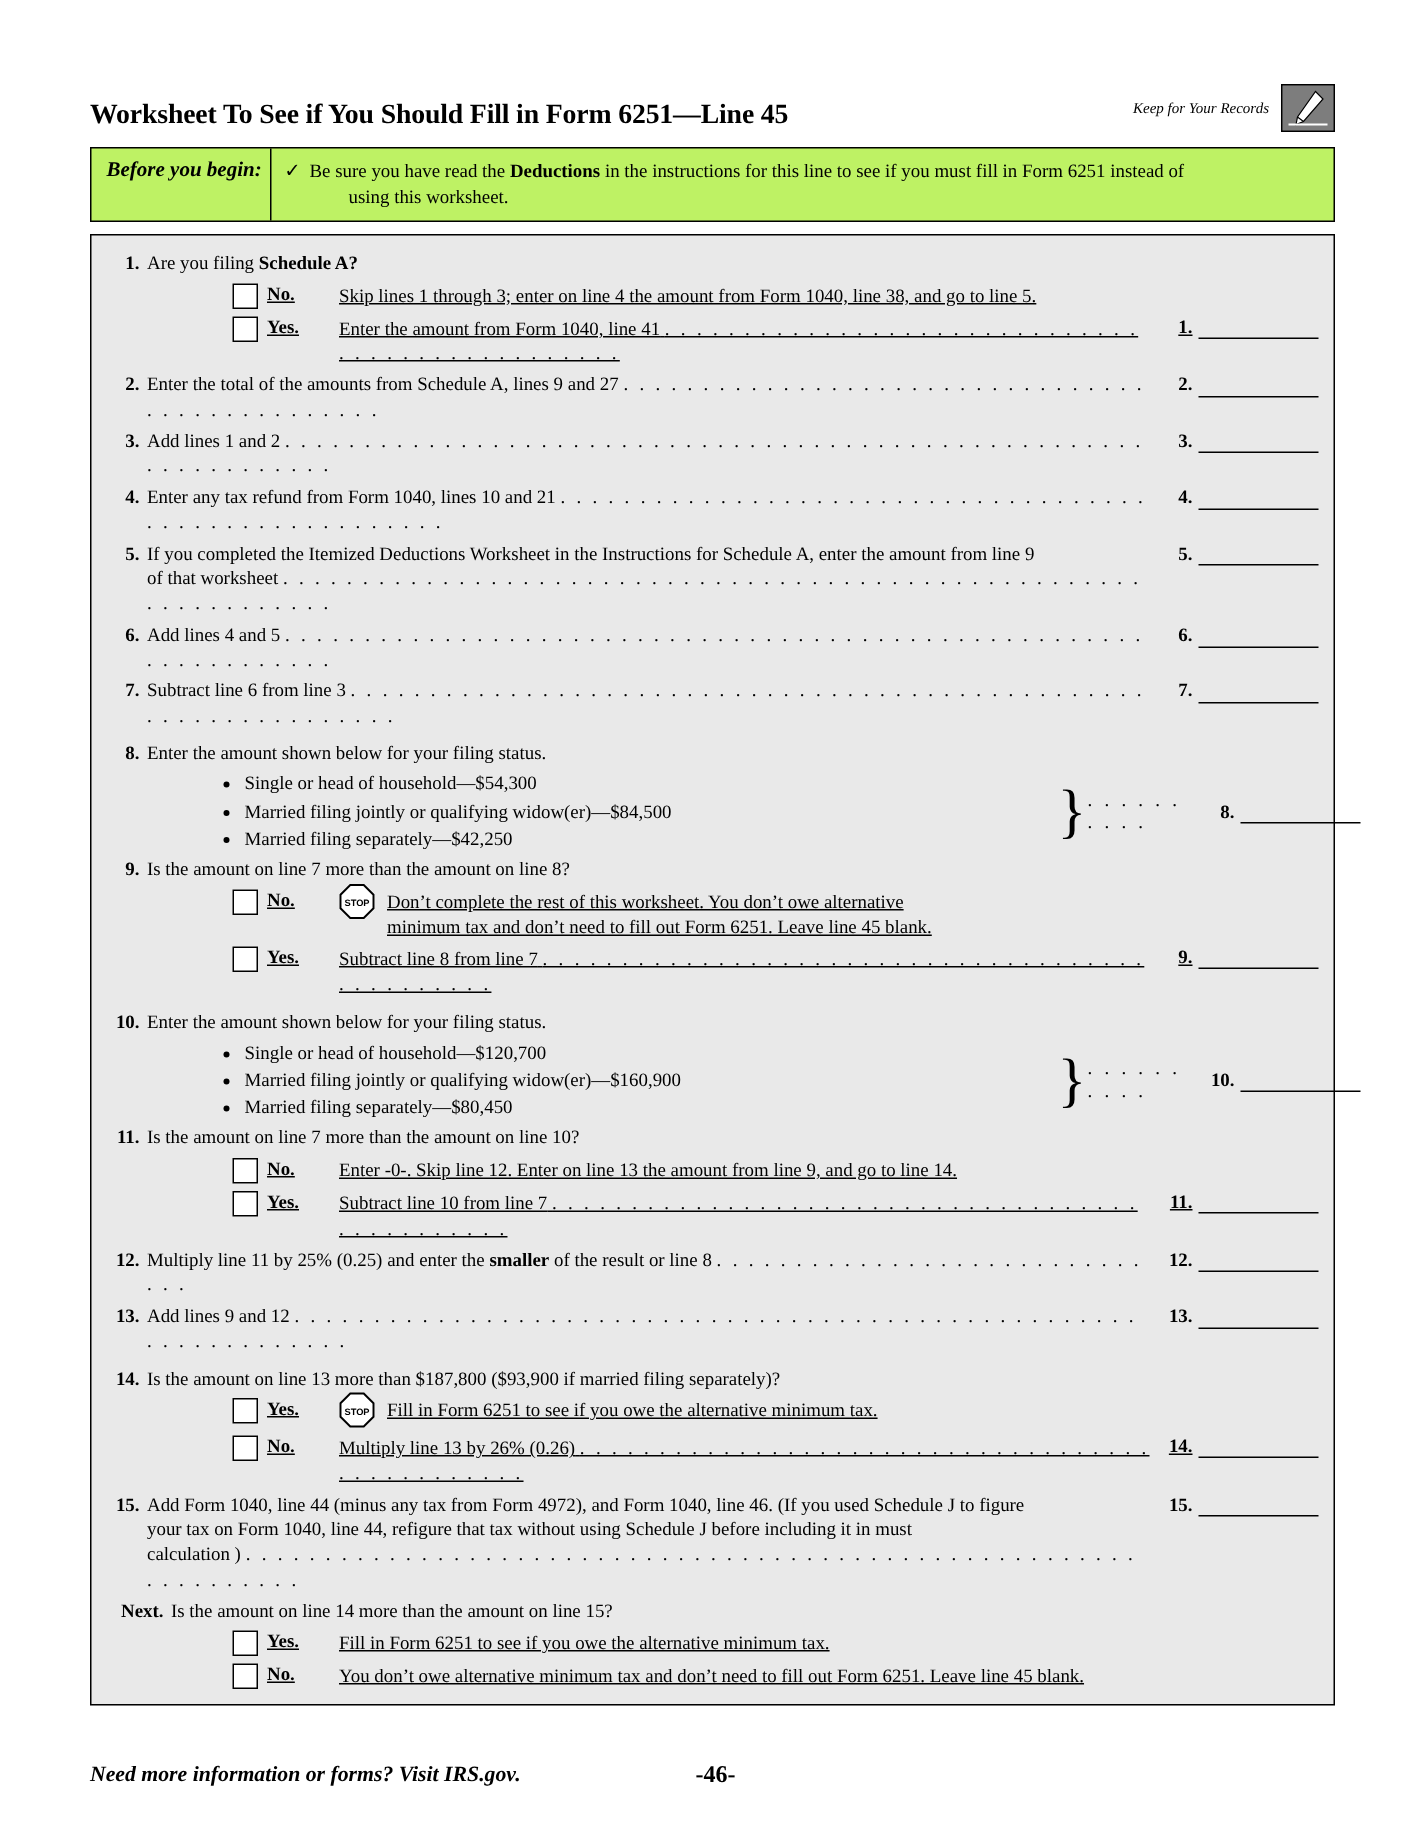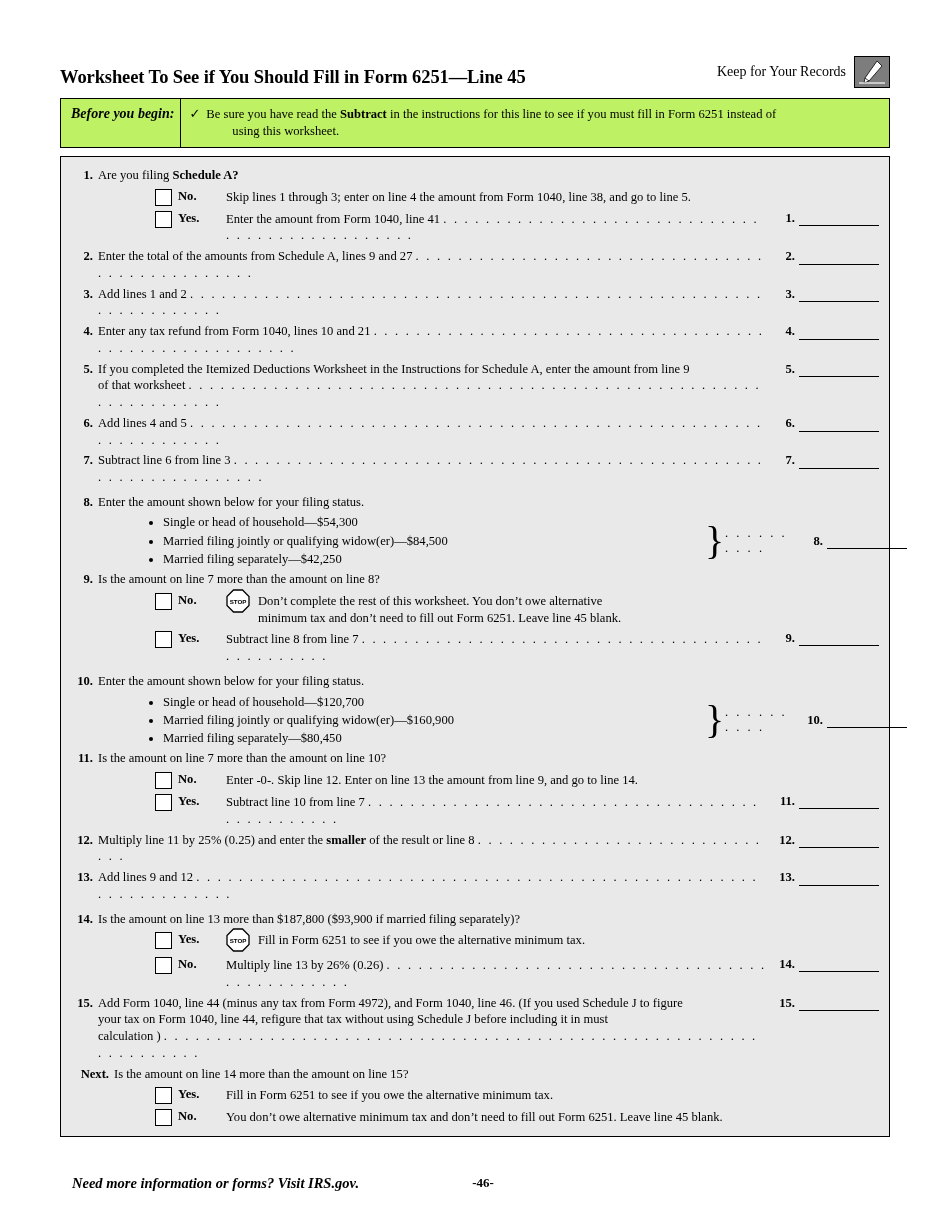--- a/index.html
+++ b/index.html
@@ -36,21 +36,22 @@
     font-weight: bold;
     font-family: "Liberation Serif", serif;
     letter-spacing: -0.1px;
   }
   .header-right {
     display: flex;
     align-items: center;
     gap: 8px;
   }
   .keep-records {
-    font-size: 14px;
+    font-style: italic;
+    font-size: 10px;
     white-space: nowrap;
     text-align: center;
   }
   .hand-icon {
     width: 34px;
     height: 30px;
     border: 1px solid #000;
     background: #7a7a7a;
     position: relative;
     overflow: hidden;
@@ -154,20 +155,21 @@
     width: 112px;
     justify-content: flex-end;
   }
 
   
   .cbrow {
     display: flex;
     align-items: flex-start;
     padding: 2px 10px 2px 10px;
     font-size: 12.6px;
+    text-decoration: underline;
   }
   .cb-indent { width: 84px; flex: none; }
   .cb {
     width: 15px;
     height: 15px;
     border: 1px solid #000;
     background: #fff;
     flex: none;
     margin-top: 1px;
   }
@@ -225,37 +227,37 @@
     flex: none;
     width: 70px;
     padding-left: 6px;
   }
 
   .sep { height: 4px; }
 
   
   .footer {
     position: absolute;
-    left: 16px; right: 0;
+    left: 4px; right: 0;
     bottom: 38px;
     padding: 0 56px;
     display: flex;
     align-items: baseline;
   }
   .footer-left {
     font-style: italic;
     font-weight: bold;
     font-size: 14.5px;
   }
   .footer-center {
     position: absolute;
     left: 0; right: 0;
     text-align: center;
     font-weight: bold;
-    font-size: 13px;
+    font-size: 16px;
   }
   b.inl { font-weight: bold; }
 </style>
 </head>
 <body>
 
 <div class="page">
 
   <div class="header-row">
     <div class="title">Worksheet To See if You Should Fill in Form 6251—Line 45</div>
@@ -271,21 +273,21 @@
       </div>
     </div>
   </div>
 
   <div class="byb">
     <div class="byb-left">Before you begin:</div>
     <div class="byb-divider"></div>
     <div class="byb-right">
       <span class="check-mark">✓</span>
       <span>
-        <span>Be sure you have read the </span><b class="inl">Subtract</b><span> in the instructions for this line to see if you must fill in Form 6251 instead of</span>
+        <span>Be sure you have read the </span><b class="inl">Deductions</b><span> in the instructions for this line to see if you must fill in Form 6251 instead of</span>
         <span class="byb-text-indent">using this worksheet.</span>
       </span>
     </div>
   </div>
 
   <div class="ws">
     <div class="ws-inner">
 
       <div class="row">
         <div class="num">1.</div>

